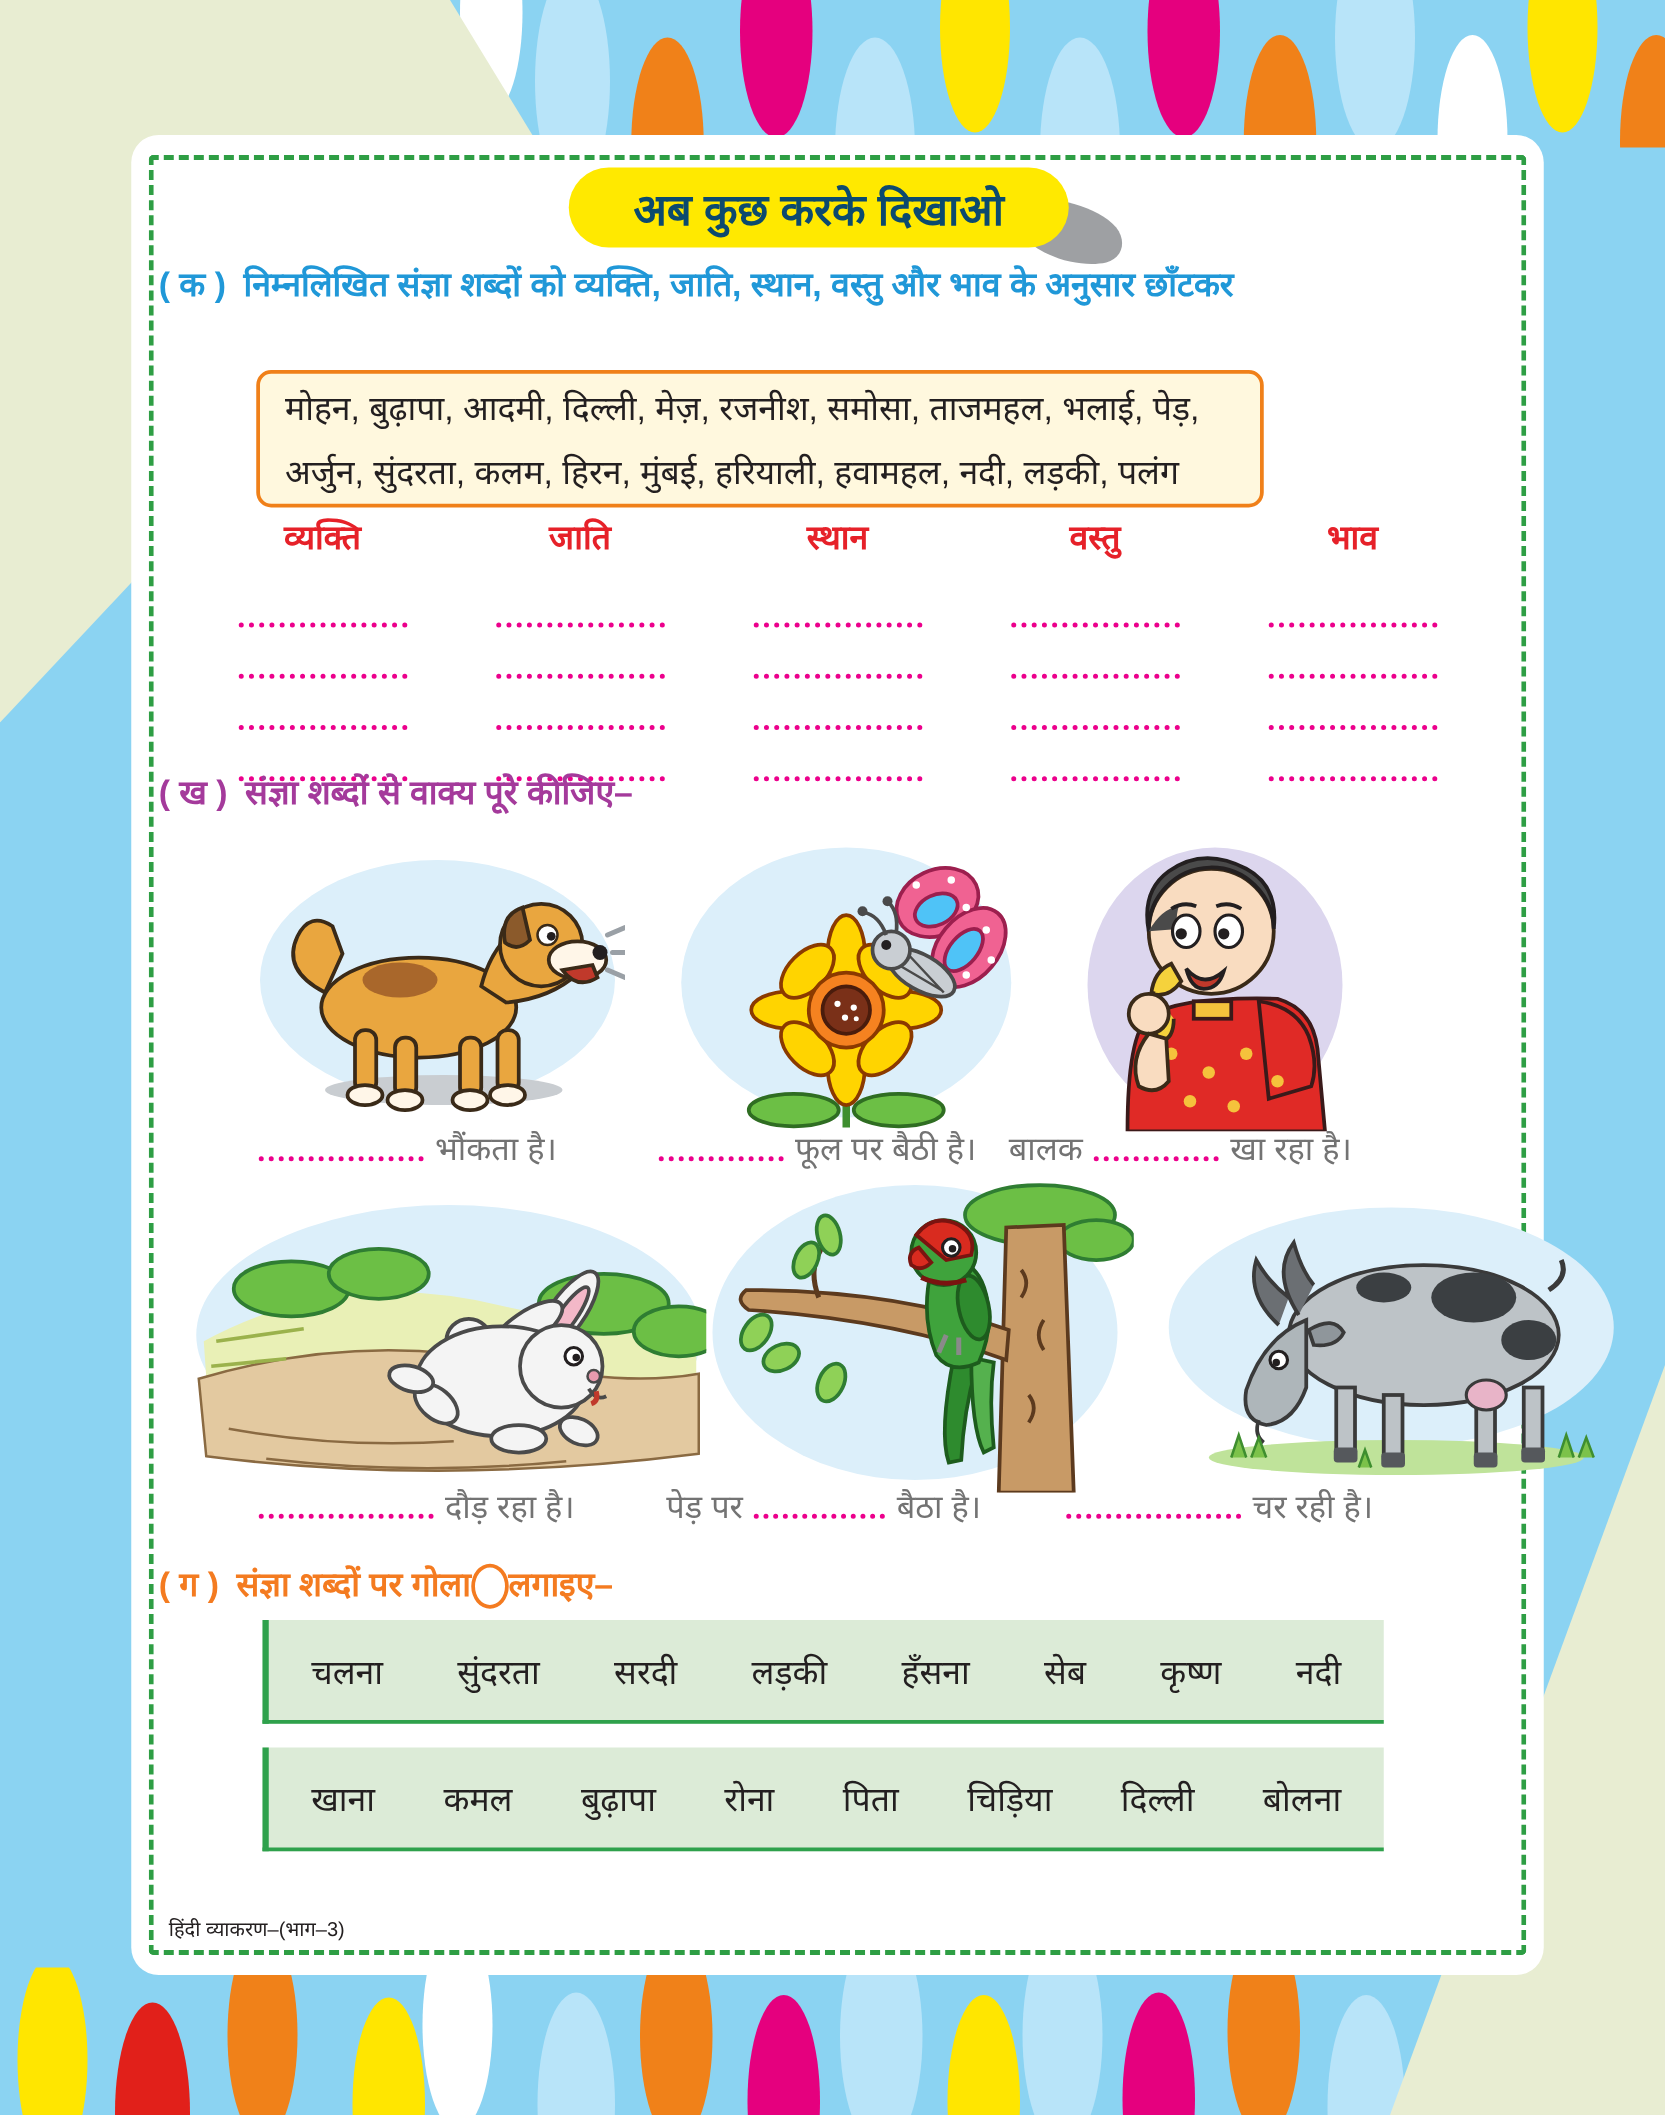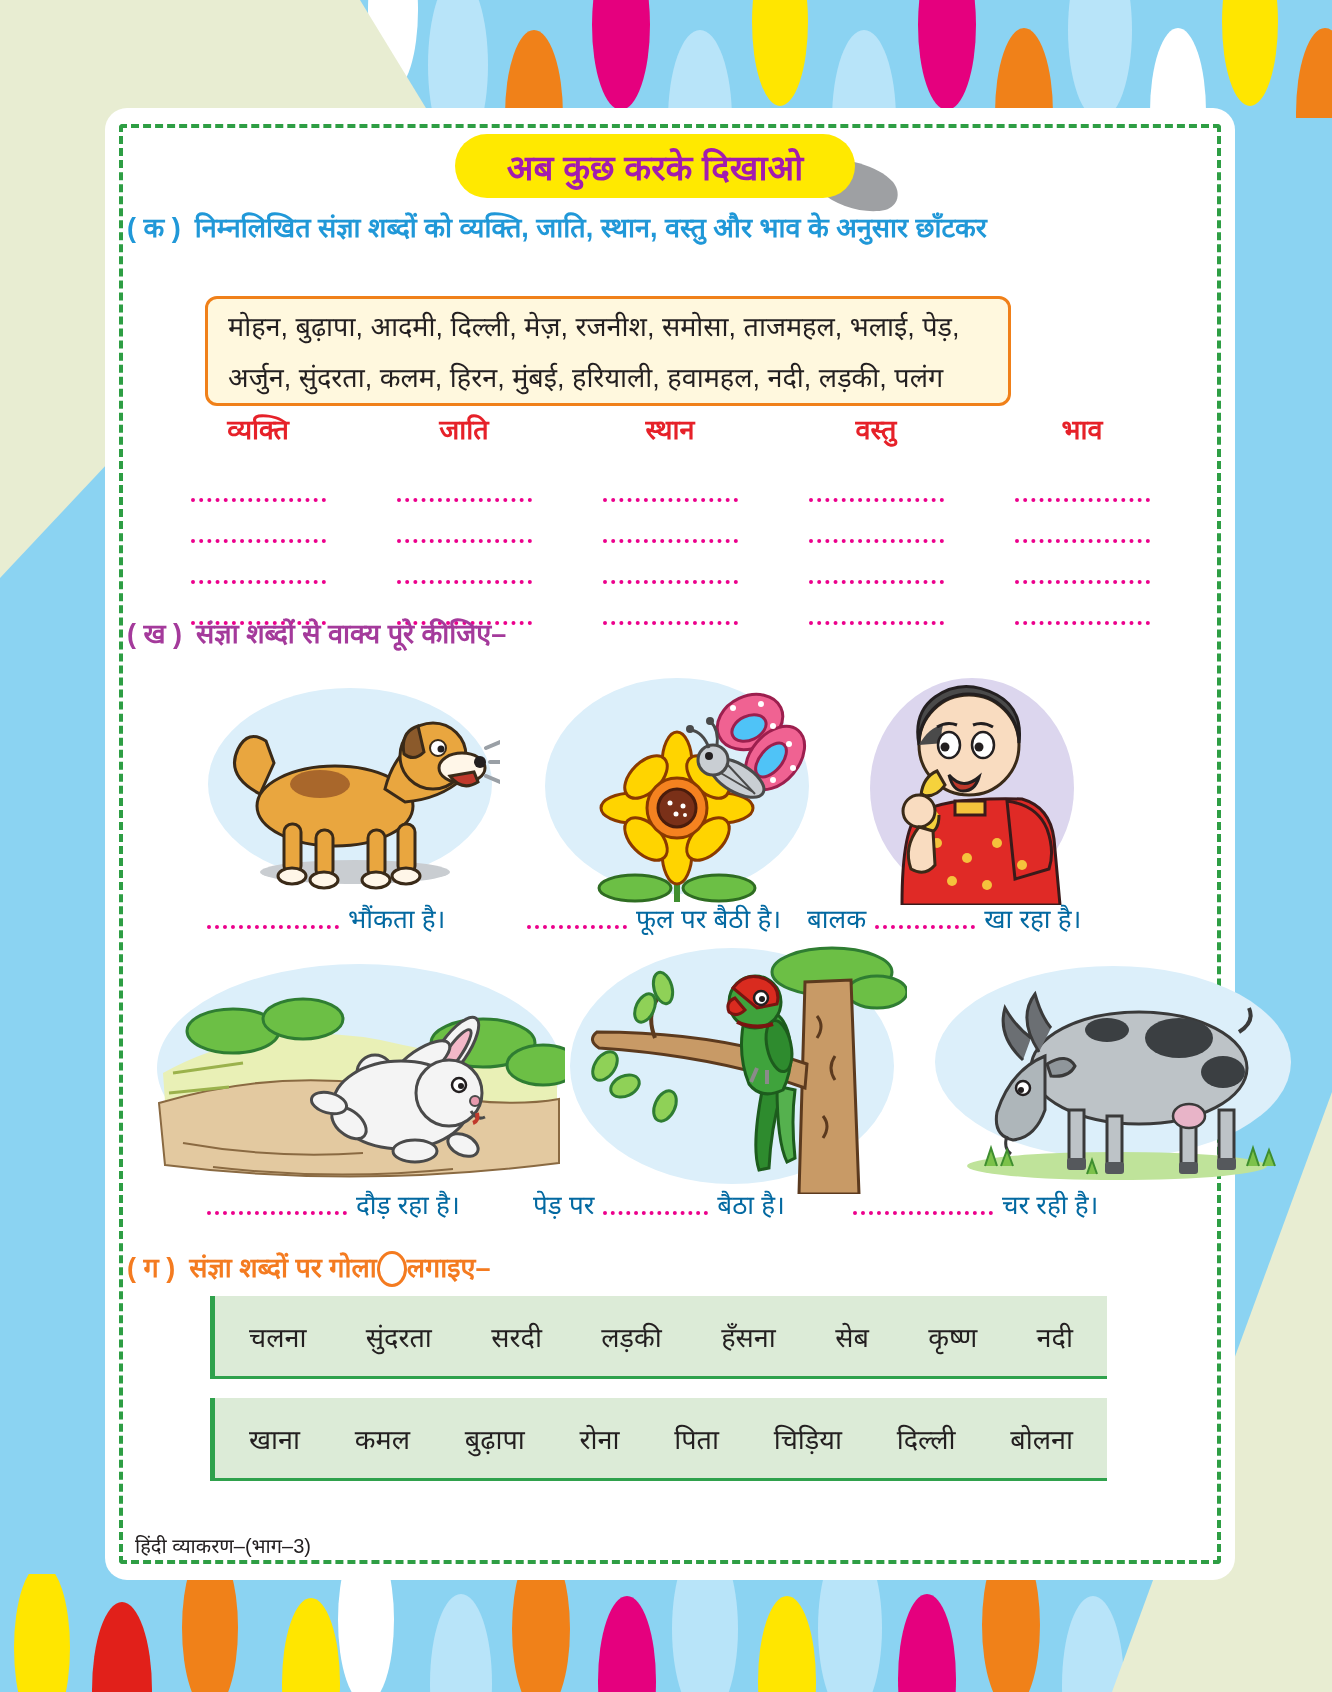--- a/index.html
+++ b/index.html
@@ -25,21 +25,21 @@
   #page { position:absolute; left:105px; top:108px; width:1130px; height:1472px;
     background:#FFFFFF; border-radius:22px; z-index:3; }
   #dashed-frame { position:absolute; left:14px; top:16px; width:1102px; height:1440px;
     border:4px dashed #2E9E44; border-radius:4px; pointer-events:none; }
 
   
   #banner { position:absolute; left:350px; top:26px; width:400px; height:64px; }
   #banner .swoosh { position:absolute; right:-52px; top:22px; }
   #banner .pill { position:absolute; left:0; top:0; width:100%; height:100%;
     background:#FFE900; border-radius:32px; display:flex; align-items:center; justify-content:center; }
-  #banner .pill span { font-size:35px; font-weight:bold; color:#a21caf; }
+  #banner .pill span { font-size:35px; font-weight:bold; color:#0c4a6e; }
 
   
   .section-head { position:absolute; display:flex; gap:14px; font-weight:bold; font-size:27px; line-height:1.55; }
   #ka-head { left:22px; top:100px; width:1075px; color:#2098D8; }
   #ka-head .lines div { white-space:nowrap; }
 
   #word-box { position:absolute; left:100px; top:188px; width:806px; height:110px;
     background:#FFF8DE; border:3px solid #F08019; border-radius:12px;
     display:flex; flex-direction:column; justify-content:center; gap:14px;
     padding:8px 20px; font-size:27px; color:#231F20; }
@@ -52,37 +52,37 @@
   .t-blanks { height:41px; align-items:end; }
   .t-blanks .cell { display:flex; justify-content:center; }
   .blank { display:inline-block; border-bottom:4px dotted #EC008C; height:14px; }
   .tblank { width:135px; }
 
   
   #kha-head { left:22px; top:506px; color:#A43A9B; }
 
   .illus { position:absolute; }
   .caption { position:absolute; display:flex; align-items:baseline; gap:9px;
-    font-size:26px; color:#0369a1; white-space:nowrap; }
+    font-size:26px; color:#737373; white-space:nowrap; }
   .caption .blank { align-self:center; margin-top:8px; }
 
   
   #ga-head { left:22px; top:1140px; color:#F47B20; align-items:center; }
   #ga-head .with-circle { display:flex; align-items:center; gap:0; }
   .circle-glyph { display:inline-block; width:30px; height:36px; border:3px solid #F47B20; border-radius:50%; }
 
   .green-box { position:absolute; left:105px; width:897px; height:83px;
     background:#DCEBD7; border-left:5px solid #2FA14C; border-bottom:3px solid #2FA14C;
     display:flex; align-items:center; justify-content:space-between; padding:0 34px;
     font-size:27px; color:#231F20; }
   #green-box-1 { top:1188px;gap:42px; }
   #green-box-2 { top:1290px; }
 
   
-  #footer-left { position:absolute; left:30px; top:1424px; font-size:20px; color:#231F20; }
+  #footer-left { position:absolute; left:30px; top:1424px; font-size:16px; color:#231F20; }
   #page-badge { position:absolute; left:448px; top:1356px; width:130px; height:92px; }
   #page-badge .star { position:absolute; left:0; top:22px; }
   #page-badge .yellow-circle { position:absolute; left:34px; top:18px; width:46px; height:48px;
     background:#F8C21B; border-radius:50%; }
   #page-badge .blue-circle { position:absolute; left:58px; top:4px; width:62px; height:70px;
     background:#2FA8E0; border-radius:50%; display:flex; align-items:center; justify-content:center; }
   #page-badge .blue-circle span { color:#fff; font-size:37px; }
 </style>
 </head>
 <body>

